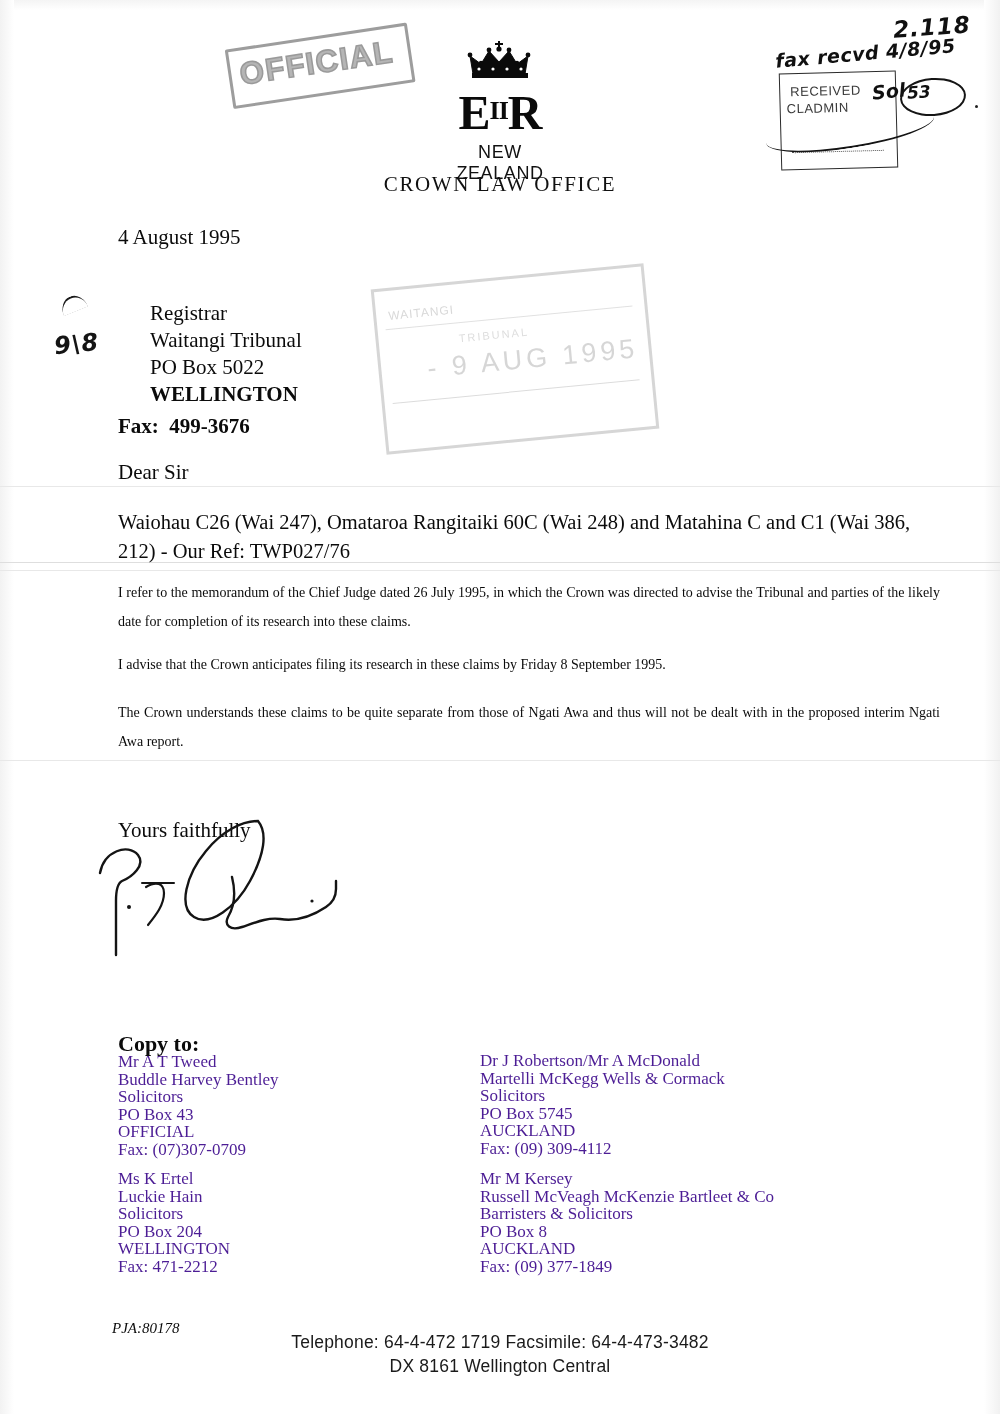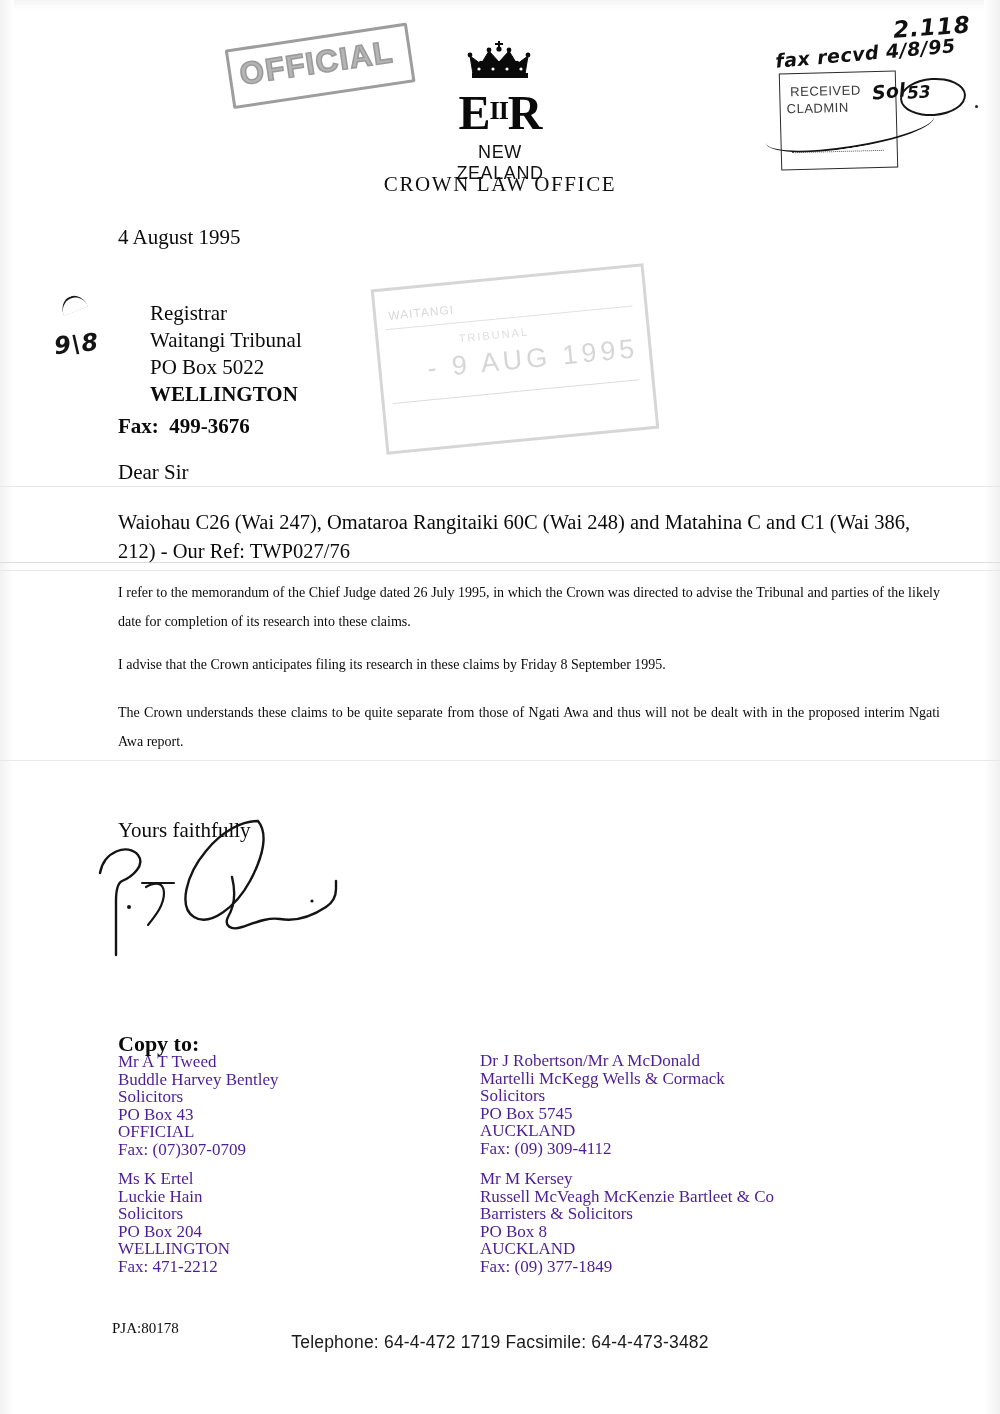--- a/index.html
+++ b/index.html
@@ -321,20 +321,21 @@
   .cc.l1 { left: 118px; top: 1053px; }
   .cc.l2 { left: 118px; top: 1170px; }
   .cc.r1 { left: 480px; top: 1052px; }
   .cc.r2 { left: 480px; top: 1170px; }
 
   
   .doc-ref {
     position: absolute;
     left: 112px; top: 1320px;
     font-size: 15px;
+    font-style: italic;
   }
   .footer {
     position: absolute;
     left: 0; top: 1330px;
     width: 1000px;
     text-align: center;
     font-family: "Liberation Sans", "DejaVu Sans", sans-serif;
     font-size: 17.5px;
     line-height: 24px;
     color: #1a1a1a;
@@ -478,15 +479,16 @@
     <div>Russell McVeagh McKenzie Bartleet &amp; Co</div>
     <div>Barristers &amp; Solicitors</div>
     <div>PO Box  8</div>
     <div>AUCKLAND</div>
     <div>Fax:  (09) 377-1849</div>
   </div>
 
   <div class="doc-ref">PJA:80178</div>
   <div class="footer">
     <div>Telephone: 64-4-472 1719  Facsimile: 64-4-473-3482</div>
+    <div>DX 8161  Wellington Central</div>
   </div>
 
 </div>
 
 </body></html>

